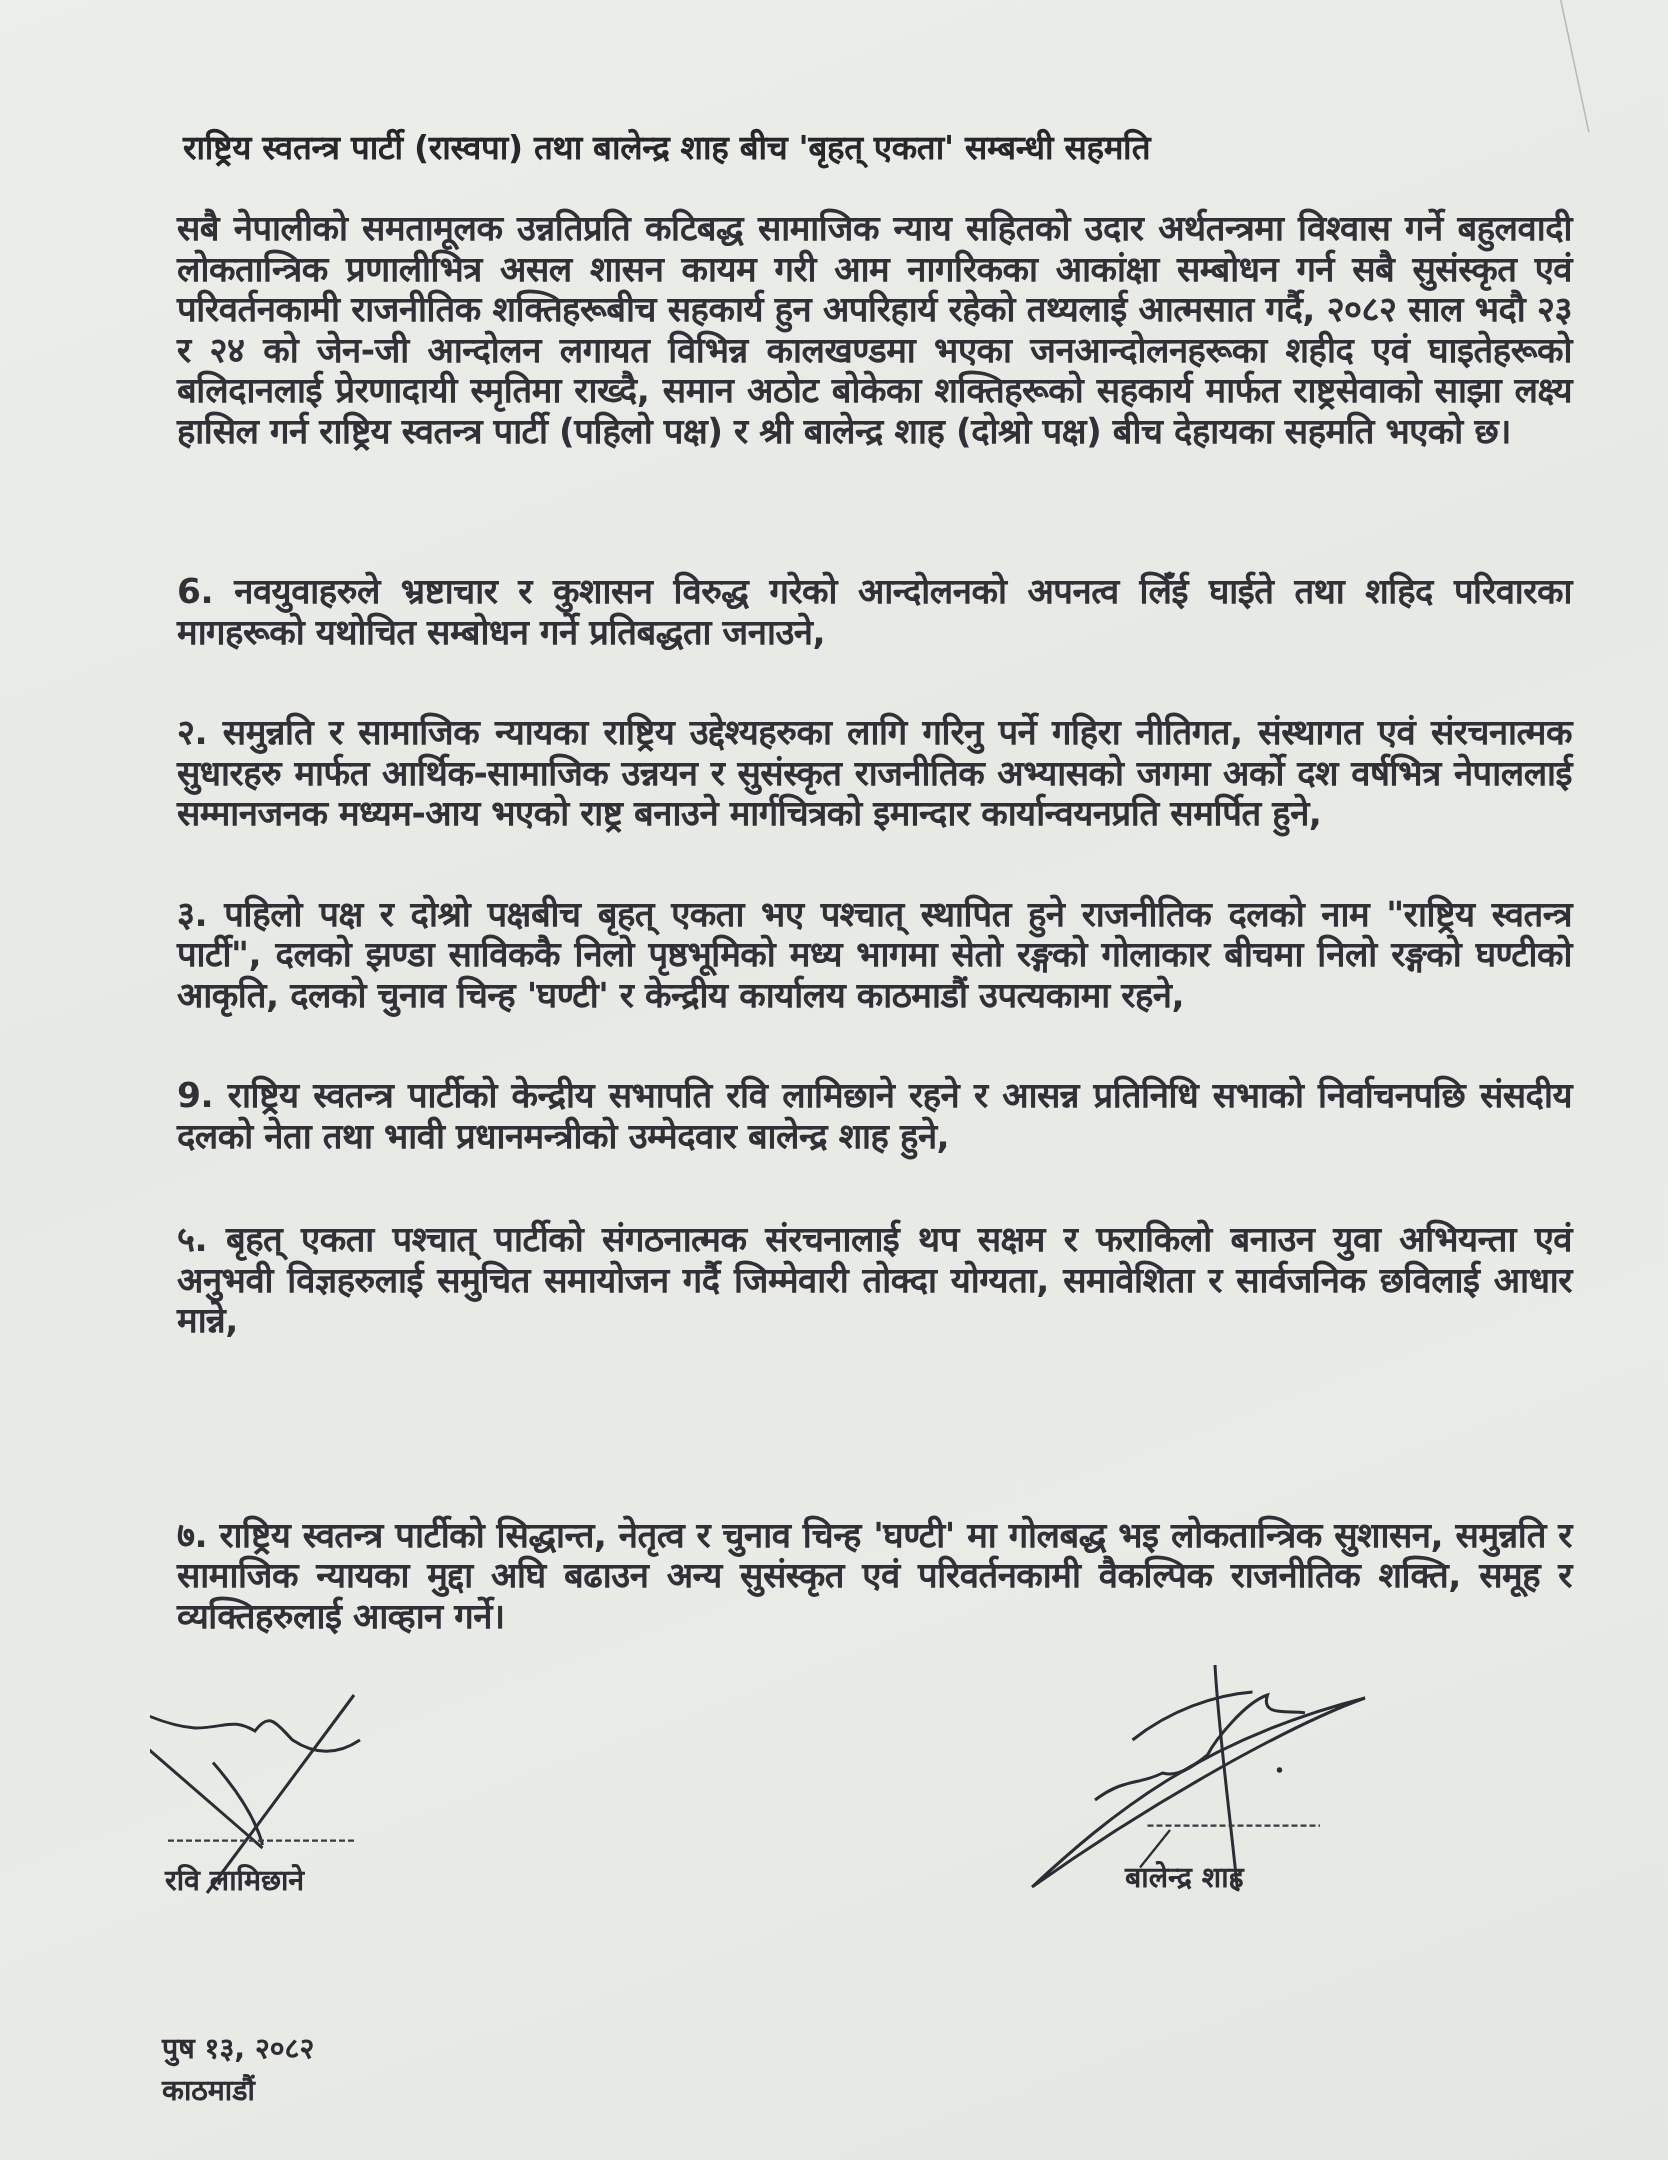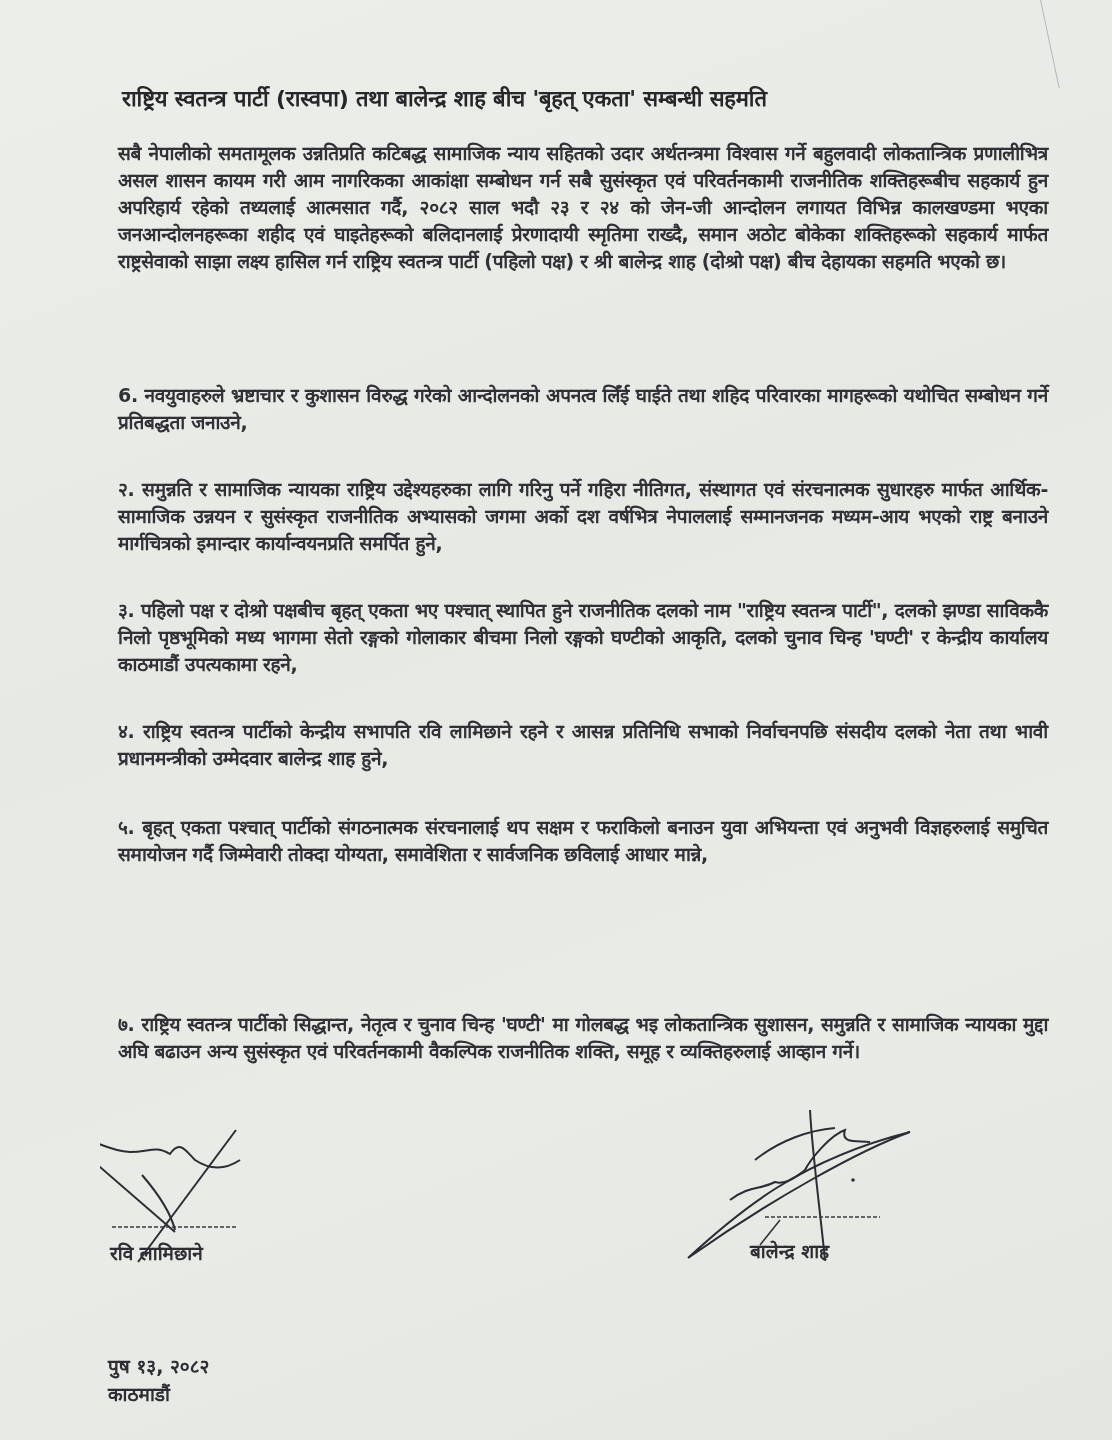--- a/index.html
+++ b/index.html
@@ -15,21 +15,21 @@
     position: absolute; left: 1040px; top: 0; width: 1px; height: 90px;
     background: rgba(120,120,130,0.45); transform: rotate(-12deg); transform-origin: top;
   }
   .title {
     position: absolute; left: 122px; top: 82px; width: 880px;
     font-size: 22px; font-weight: bold; color: #26262b; letter-spacing: -0.2px;
     white-space: nowrap;
   }
   .para {
     position: absolute; left: 118px; width: 930px;
-    font-size: 19px; font-weight: bold; line-height: 27px; color: #303036;
+    font-size: 23px; font-weight: bold; line-height: 27px; color: #303036;
     text-align: justify; letter-spacing: -0.3px;
   }
   .p-intro { top: 140px; }
   .p1 { top: 382px; }
   .p2 { top: 476px; }
   .p3 { top: 597px; }
   .p4 { top: 718px; }
   .p5 { top: 814px; }
   .p6 { top: 938px; }
   .p7 { top: 1011px; }
@@ -53,21 +53,21 @@
 <div class="page">
   <div class="fold"></div>
 
   <div class="title">राष्ट्रिय स्वतन्त्र पार्टी (रास्वपा) तथा  बालेन्द्र शाह बीच 'बृहत् एकता' सम्बन्धी सहमति</div>
 
   <div class="para p-intro">सबै नेपालीको समतामूलक उन्नतिप्रति कटिबद्ध सामाजिक न्याय सहितको उदार अर्थतन्त्रमा विश्वास गर्ने बहुलवादी लोकतान्त्रिक प्रणालीभित्र असल शासन कायम गरी आम नागरिकका आकांक्षा सम्बोधन गर्न सबै सुसंस्कृत एवं परिवर्तनकामी राजनीतिक शक्तिहरूबीच सहकार्य हुन अपरिहार्य रहेको तथ्यलाई आत्मसात गर्दै, २०८२ साल भदौ २३ र २४ को जेन-जी आन्दोलन लगायत विभिन्न कालखण्डमा भएका जनआन्दोलनहरूका शहीद एवं घाइतेहरूको बलिदानलाई प्रेरणादायी स्मृतिमा राख्दै, समान अठोट बोकेका शक्तिहरूको सहकार्य मार्फत राष्ट्रसेवाको साझा लक्ष्य हासिल गर्न राष्ट्रिय स्वतन्त्र पार्टी (पहिलो पक्ष) र श्री बालेन्द्र शाह (दोश्रो पक्ष) बीच देहायका सहमति भएको छ।</div>
 
   <div class="para p1">6. नवयुवाहरुले भ्रष्टाचार र कुशासन विरुद्ध गरेको आन्दोलनको अपनत्व लिँई घाईते तथा शहिद परिवारका मागहरूको यथोचित सम्बोधन गर्ने प्रतिबद्धता जनाउने,</div>
   <div class="para p2">२. समुन्नति र सामाजिक न्यायका राष्ट्रिय उद्देश्यहरुका लागि गरिनु पर्ने गहिरा नीतिगत, संस्थागत एवं संरचनात्मक सुधारहरु मार्फत आर्थिक-सामाजिक उन्नयन र सुसंस्कृत राजनीतिक अभ्यासको जगमा अर्को दश वर्षभित्र नेपाललाई सम्मानजनक मध्यम-आय भएको राष्ट्र बनाउने मार्गचित्रको इमान्दार कार्यान्वयनप्रति समर्पित हुने,</div>
   <div class="para p3">३. पहिलो पक्ष र दोश्रो पक्षबीच बृहत् एकता भए पश्चात् स्थापित हुने राजनीतिक दलको नाम "राष्ट्रिय स्वतन्त्र पार्टी", दलको झण्डा साविककै निलो पृष्ठभूमिको मध्य भागमा सेतो रङ्गको गोलाकार बीचमा निलो रङ्गको घण्टीको आकृति, दलको चुनाव चिन्ह 'घण्टी' र केन्द्रीय कार्यालय काठमाडौं उपत्यकामा रहने,</div>
-  <div class="para p4">४. राष्ट्रिय स्वतन्त्र पार्टीको केन्द्रीय सभापति रवि लामिछाने रहने र आसन्न प्रतिनिधि सभाको निर्वाचनपछि संसदीय दलको नेता तथा भावी प्रधानमन्त्रीको उम्मेदवार बालेन्द्र शाह हुने,</div>
+  <div class="para p4">9. राष्ट्रिय स्वतन्त्र पार्टीको केन्द्रीय सभापति रवि लामिछाने रहने र आसन्न प्रतिनिधि सभाको निर्वाचनपछि संसदीय दलको नेता तथा भावी प्रधानमन्त्रीको उम्मेदवार बालेन्द्र शाह हुने,</div>
   <div class="para p5">५. बृहत् एकता पश्चात् पार्टीको संगठनात्मक संरचनालाई थप सक्षम र फराकिलो बनाउन युवा अभियन्ता एवं अनुभवी विज्ञहरुलाई समुचित समायोजन गर्दै जिम्मेवारी तोक्दा योग्यता, समावेशिता र सार्वजनिक छविलाई आधार मान्ने,</div>
   <div class="para p7">७. राष्ट्रिय स्वतन्त्र पार्टीको सिद्धान्त, नेतृत्व र चुनाव चिन्ह 'घण्टी' मा गोलबद्ध भइ लोकतान्त्रिक सुशासन, समुन्नति र सामाजिक न्यायका मुद्दा अघि बढाउन अन्य सुसंस्कृत एवं परिवर्तनकामी वैकल्पिक राजनीतिक शक्ति, समूह र व्यक्तिहरुलाई आव्हान गर्ने।</div>
 
   <div class="sig-block sig-right">
     <svg class="sig-svg" width="280" height="190" viewBox="0 0 280 190">
       <path d="M 150 20 C 152 60, 160 120, 165 170" fill="none" stroke="#2c2c35" stroke-width="2"></path>
       <path d="M 28 168 C 80 120, 140 70, 250 42 C 200 60, 110 110, 28 168" fill="none" stroke="#2c2c35" stroke-width="2"></path>
       <path d="M 70 110 C 90 95, 100 100, 115 92 C 125 95, 135 88, 145 80 C 150 70, 170 45, 185 40 C 180 55, 200 50, 210 52" fill="none" stroke="#2c2c35" stroke-width="2"></path>
       <path d="M 95 70 C 120 50, 150 40, 175 38" fill="none" stroke="#2c2c35" stroke-width="2"></path>
       <circle cx="193" cy="90" r="1.8" fill="#2c2c35"></circle>

